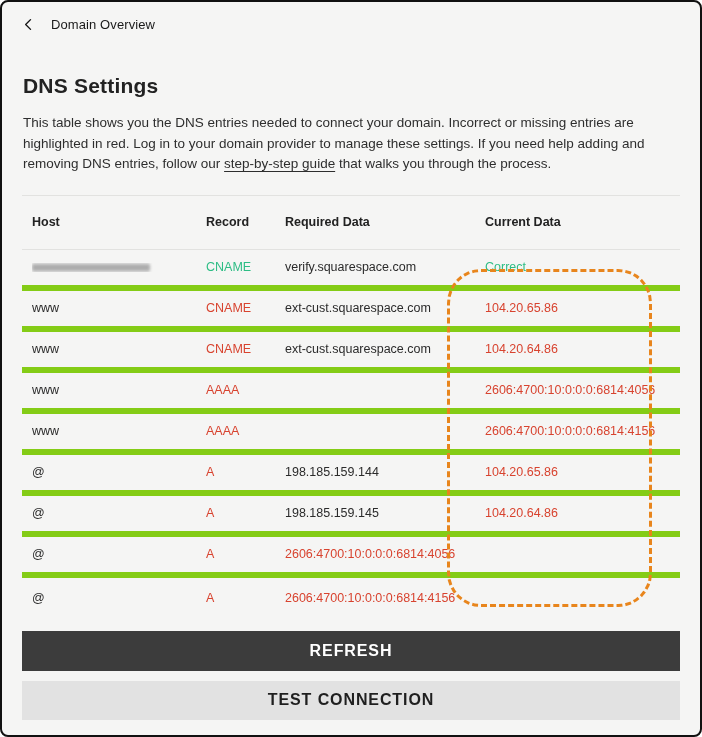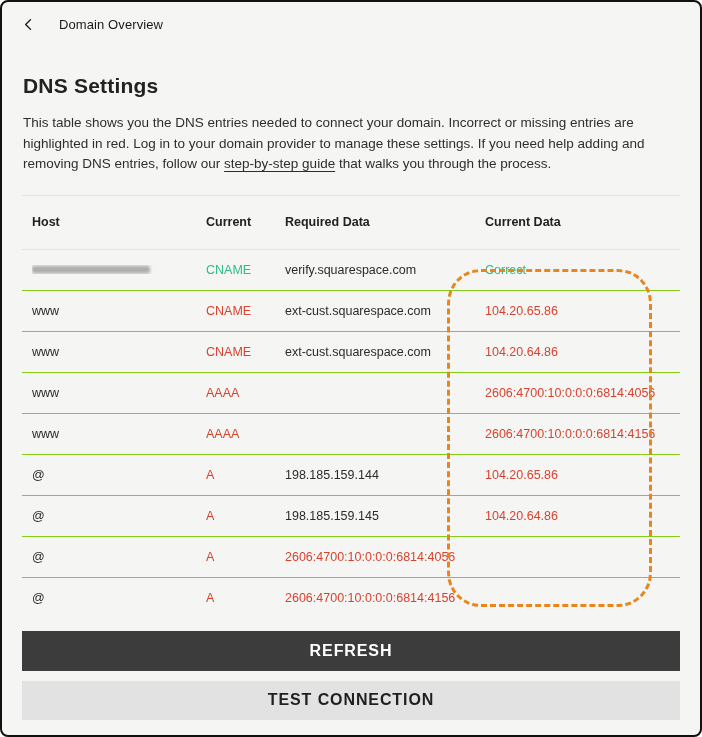--- a/index.html
+++ b/index.html
@@ -16,21 +16,21 @@
     border: 2px solid var(--frame-border, #111);
     border-radius: 8px;
     background: #f5f5f4;
     overflow: hidden;
     position: relative;
   }
   
   .topnav {
     display: flex;
     align-items: center;
-    gap: 24px;
+    gap: 16px;
     margin: 13px 20px 0 20px;
     height: 18px;
     cursor: pointer;
     width: max-content;
     justify-content: center;
   }
   .topnav .chev { display: flex; align-items: center; }
   .topnav .label {
     font-size: 13px;
     color: #1a1a1a;
@@ -74,21 +74,21 @@
   .thead {
     height: 55px;
     border-top: 1px solid #e2e2e0;
     border-bottom: 1px solid #e2e2e0;
     font-size: 12.5px;
     font-weight: 700;
     color: #222;
   }
   .trow {
     height: 41px;
-    border-bottom: 1px solid #84cc16;
+    border-bottom: 6px solid #84cc16;
     font-size: 12.5px;
     color: #2b2b2b;
   }
   .trow:last-child { border-bottom: none; }
   .cell { overflow: hidden; white-space: nowrap; }
   .cell.ok    { color: var(--ok, #2ebd85); }
   .cell.error { color: var(--error, #d8432f); }
   .redacted {
     width: 118px;
     height: 9px;
@@ -147,21 +147,21 @@
     <span class="label">Domain Overview</span>
   </div>
 
   <h1 class="page-title">DNS Settings</h1>
 
   <p class="desc"><span>This table shows you the DNS entries needed to connect your domain. Incorrect or missing entries are highlighted in red. Log in to your domain provider to manage these settings. If you need help adding and removing DNS entries, follow our </span><a>step-by-step guide</a><span> that walks you through the process.</span></p>
 
   <div class="dns-table">
     <div class="thead">
       <span class="cell">Host</span>
-      <span class="cell">Current</span>
+      <span class="cell">Record</span>
       <span class="cell">Required Data</span>
       <span class="cell">Current Data</span>
     </div>
     <div>
         <div class="trow">
     <span class="cell">
             <div class="redacted"></div>
           </span>
     <span class="cell ok">CNAME</span>
     <span class="cell">verify.squarespace.com</span>

